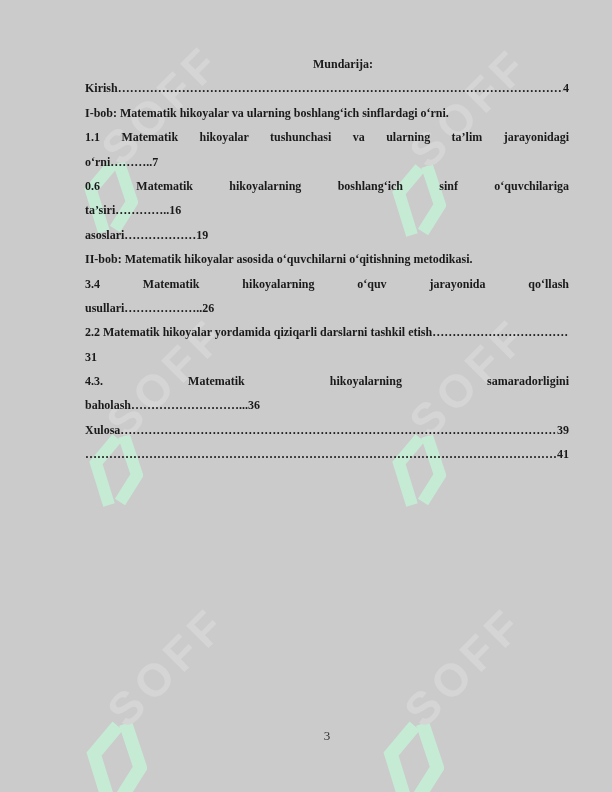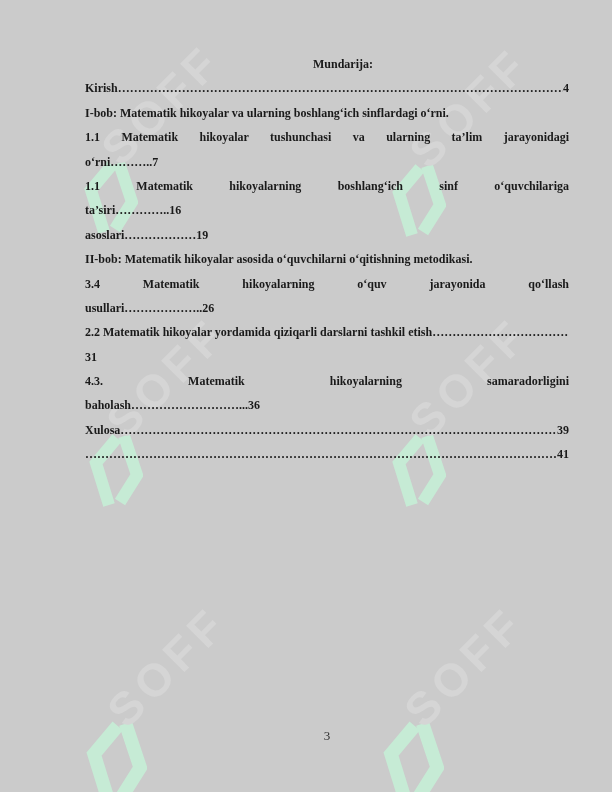--- a/index.html
+++ b/index.html
@@ -106,21 +106,21 @@
     <div class="doc-title">Mundarija:</div>
     <div id="toc">
         <div class="line leader">
           <span class="lab">Kirish</span>
           <span class="dots">……………………………………………………………………………………………………………………</span>
           <span class="pg">4</span>
         </div>
         <div class="line heading">I-bob: Matematik hikoyalar va ularning boshlang‘ich sinflardagi o‘rni.</div>
         <div class="line justified">1.1 Matematik hikoyalar tushunchasi va ularning ta’lim jarayonidagi</div>
         <div class="line plain">o‘rni………..7</div>
-        <div class="line justified">1.1 Matematik hikoyalarning boshlang‘ich sinf o‘quvchilariga</div>
+        <div class="line justified">0.6 Matematik hikoyalarning boshlang‘ich sinf o‘quvchilariga</div>
         <div class="line plain">ta’siri…………..16</div>
         <div class="line plain">asoslari………………19</div>
         <div class="line heading">II-bob: Matematik hikoyalar asosida o‘quvchilarni o‘qitishning metodikasi.</div>
         <div class="line justified">3.4 Matematik hikoyalarning o‘quv jarayonida qo‘llash</div>
         <div class="line plain">usullari………………..26</div>
         <div class="line leader-nopage">
           <span class="lab">2.2 Matematik hikoyalar yordamida qiziqarli darslarni tashkil etish</span>
           <span class="dots">……………………………………………………………………………………………………………………</span>
         </div>
         <div class="line plain">31</div>

